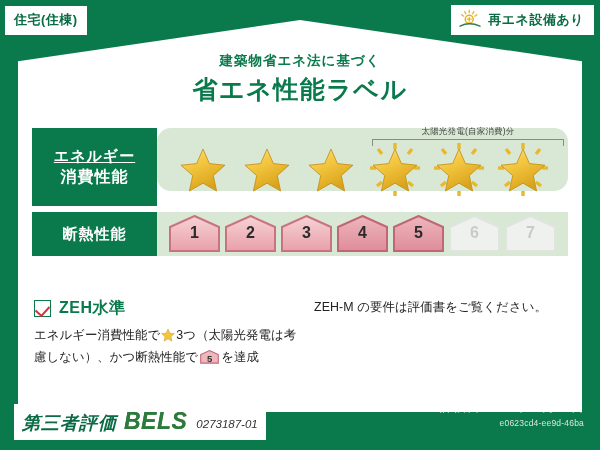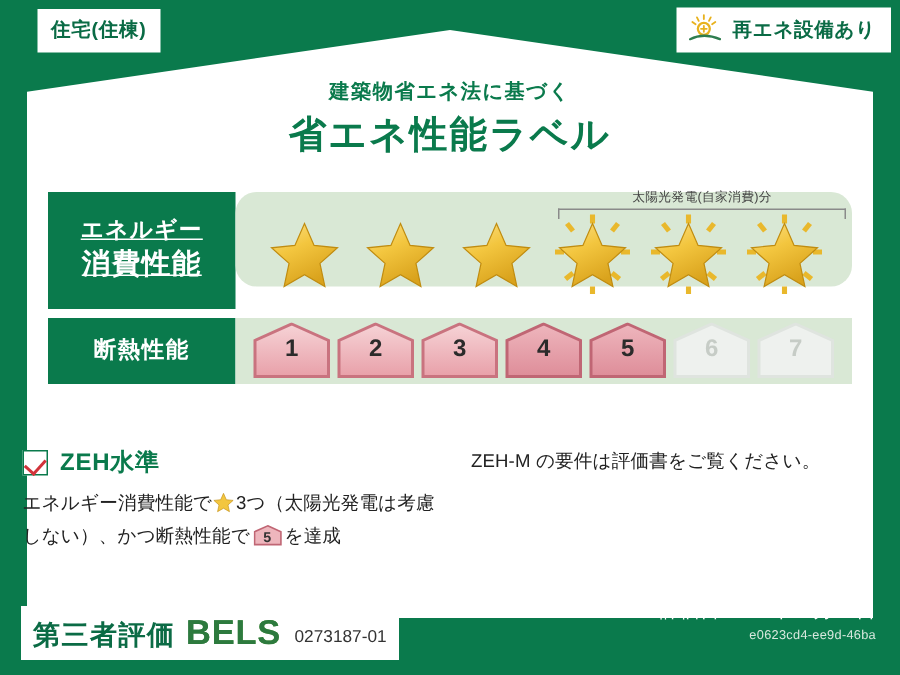--- a/index.html
+++ b/index.html
@@ -25,21 +25,20 @@
   
   .tag-type {
     position: absolute; left: 5px; top: 6px;
     background: #ffffff;
     padding: 5px 9px 6px 9px;
     color: #0a6b45;
     font-weight: bold;
     font-size: 13px;
     letter-spacing: 0.5px;
     z-index: 5;
-    margin-left: 20px;
   }
   
   .tag-renew {
     position: absolute; right: 6px; top: 5px;
     background: #ffffff;
     padding: 4px 10px 4px 6px;
     display: flex; align-items: center; gap: 5px;
     z-index: 5;
   }
   .tag-renew .txt {
@@ -64,21 +63,21 @@
   }
   .row {
     display: flex; align-items: stretch; margin-bottom: 6px;
   }
   .row-label {
     background: #0a7a4c; color: #fff; font-weight: bold;
     display: flex; flex-direction: column; align-items: center; justify-content: center;
     width: 125px; letter-spacing: 1px; line-height: 1.35;
   }
   .row-label .l1 { font-size: 15px; text-decoration: underline; }
-  .row-label .l2 { font-size: 19px; text-decoration: underline; }
+  .row-label .l2 { font-size: 16px; }
   .row-value {
     flex: 1; background: #d9e8d5; position: relative;
   }
   .row-energy .row-label { height: 78px; }
   .row-energy .row-value { height: 63px; border-radius: 14px; }
   .row-insul .row-label { height: 44px; font-size: 15px; }
   .row-insul .row-value { height: 44px; }
 
   
   .solar-note {
@@ -110,21 +109,21 @@
     text-align: center; font-size: 16px; font-weight: bold; z-index: 2;
   }
   .grade.on .gnum { color: #2b2b2b; }
   .grade.off .gnum { color: #c6ccc6; }
 
   
   .info {
     position: absolute; top: 298px; left: 0; width: 100%; z-index: 4;
     display: flex;
   }
-  .info-col { width: 50%; padding-left: 15px; }
+  .info-col { width: 50%; padding-left: 34px; }
   .info-col.right { padding-left: 14px; }
   .info-head { display: flex; align-items: center; gap: 8px; margin-bottom: 7px; }
   .chk {
     width: 17px; height: 17px; border: 1.5px solid #0a7a4c; background: #fff;
     position: relative; flex: none;
   }
   .chk::after {
     content: ""; position: absolute; left: 3px; top: 2px;
     width: 7px; height: 11px; border: solid #d1333a;
     border-width: 0 2.6px 2.6px 0; transform: rotate(42deg);
@@ -139,21 +138,21 @@
   .inline-grade .ign {
     position: absolute; left: 0; top: 3px; width: 100%; text-align: center;
     font-size: 9.5px; font-weight: bold; color: #333;
   }
   .zehm-logo { display: inline-block; vertical-align: -8px; margin-left: 2px; }
 
   
   .footer-bels {
     position: absolute; left: 14px; bottom: 10px; z-index: 6;
     background: #ffffff; padding: 4px 8px 5px 8px;
-    display: flex; align-items: baseline; gap: 7px;
+    display: flex; align-items: baseline; gap: 7px; font-style: italic;
   }
   .bels-jp { color: #0b6b45; font-weight: bold; font-size: 18px; letter-spacing: 1px; }
   .bels-en {
     font-size: 23px; font-weight: bold; letter-spacing: .5px;
     background: linear-gradient(90deg,#1d6b3a 0%, #3f8c3f 45%, #6aa83a 100%);
     -webkit-background-clip: text; background-clip: text; color: #2d7a3e;
   }
   .bels-no { color: #333; font-size: 11.5px; margin-left: 2px; position: relative; top: -1px; }
   .footer-date {
     position: absolute; right: 16px; bottom: 22px; text-align: right; z-index: 6;

